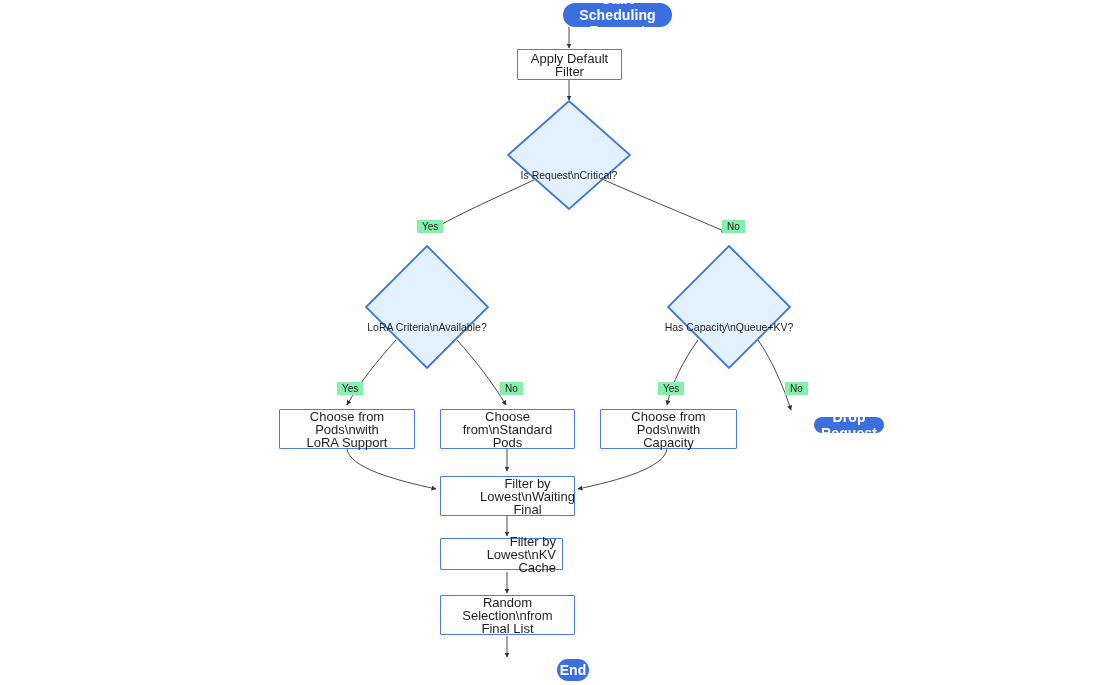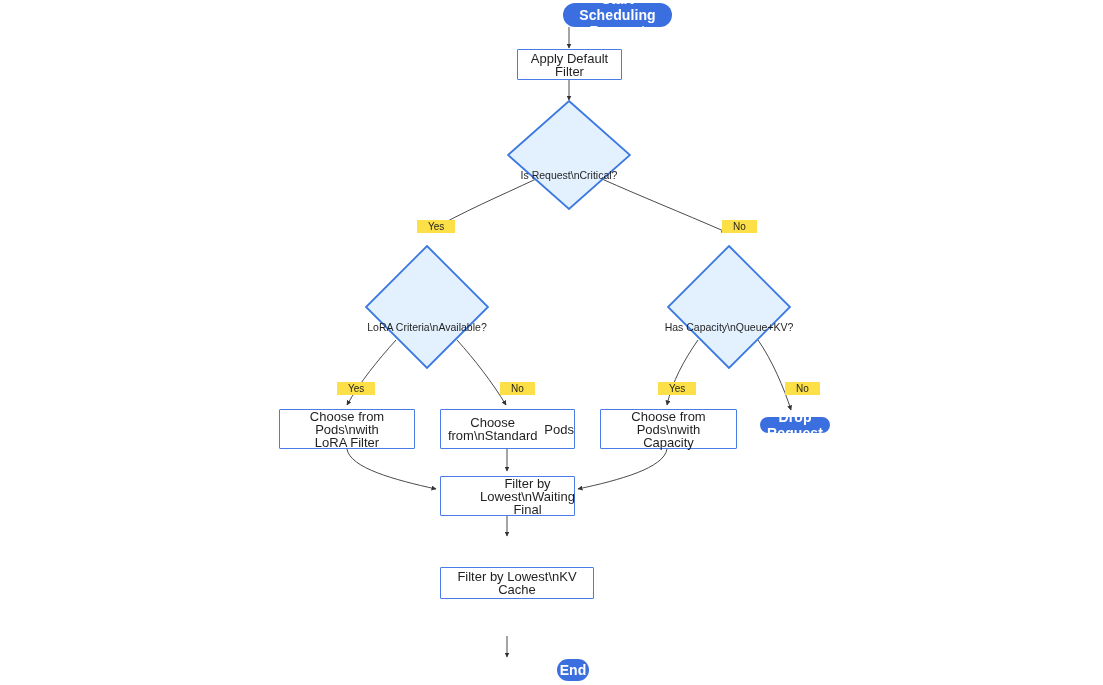--- a/index.html
+++ b/index.html
@@ -68,24 +68,24 @@
   .decision .dtext {
     position: relative;
     z-index: 2;
     font-size: 10.5px;
     color: #1f1f1f;
     white-space: nowrap;
     margin-top: 40px;
   }
   .edge-label {
     position: absolute;
-    background: #fde047;
+    background: #86efac;
     color: #1f1f1f;
     font-size: 10px;
-    padding: 1px 11px;
+    padding: 1px 5px;
     line-height: 11px;
     white-space: nowrap;
   }
 </style>
 </head>
 <body>
 
 <div id="canvas">
 
   <svg class="edges" viewBox="0 0 1103 685" xmlns="http://www.w3.org/2000/svg">
@@ -150,46 +150,50 @@
 
   <div class="node decision" style="left:365px; top:245px; width:124px; height:124px;">
     <svg class="dia" viewBox="0 0 124 124" preserveAspectRatio="none">
       <polygon points="62,1 123,62 62,123 1,62" fill="#e3f0fd" stroke="#3b78e0" stroke-width="1.8"></polygon>
     </svg>
     <span class="dtext">LoRA Criteria\nAvailable?</span>
   </div>
 
   <div class="node process" style="left:279px; top:409px; width:136px; height:40px; flex-direction:column;">
     <span>Choose from Pods\nwith</span>
-    <span>LoRA Filter</span>
-  </div>
-
-  <div class="node process" style="left:440px; top:409px; width:135px; height:40px; flex-direction:row;">
+    <span>LoRA Support</span>
+  </div>
+
+  <div class="node process" style="left:440px; top:409px; width:135px; height:40px; flex-direction:column;">
     <span>Choose from\nStandard</span>
     <span>Pods</span>
   </div>
 
   <div class="node process" style="left:600px; top:409px; width:137px; height:40px; flex-direction:column;">
     <span>Choose from Pods\nwith</span>
     <span>Capacity</span>
   </div>
 
-  <div class="node terminal" style="left:712px; top:417px; width:70px; height:16px;">
+  <div class="node terminal" style="left:766px; top:417px; width:70px; height:16px;">
     <span>Drop Request</span>
   </div>
 
   <div class="node process" style="left:440px; top:476px; width:135px; height:40px; flex-direction:column;padding-left:40px;">
     <span>Filter by Lowest\nWaiting</span>
     <span>Final</span>
   </div>
 
-  <div class="node process" style="left:440px; top:567px; width:154px; height:32px;">
+  <div class="node process" style="left:440px; top:538px; width:123px; height:32px;text-align:right;">
     <span class="lbl">Filter by Lowest\nKV Cache</span>
   </div>
 
+  <div class="node process" style="left:440px; top:595px; width:135px; height:40px; flex-direction:column;">
+    <span>Random Selection\nfrom</span>
+    <span>Final List</span>
+  </div>
 
   <div class="node terminal" style="left:509px; top:659px; width:32px; height:22px;">
     <span>End</span>
   </div>
 
   <div class="edge-label" style="left:417px; top:220px;">
     <span>Yes</span>
   </div>
 
   <div class="edge-label" style="left:722px; top:220px;">

